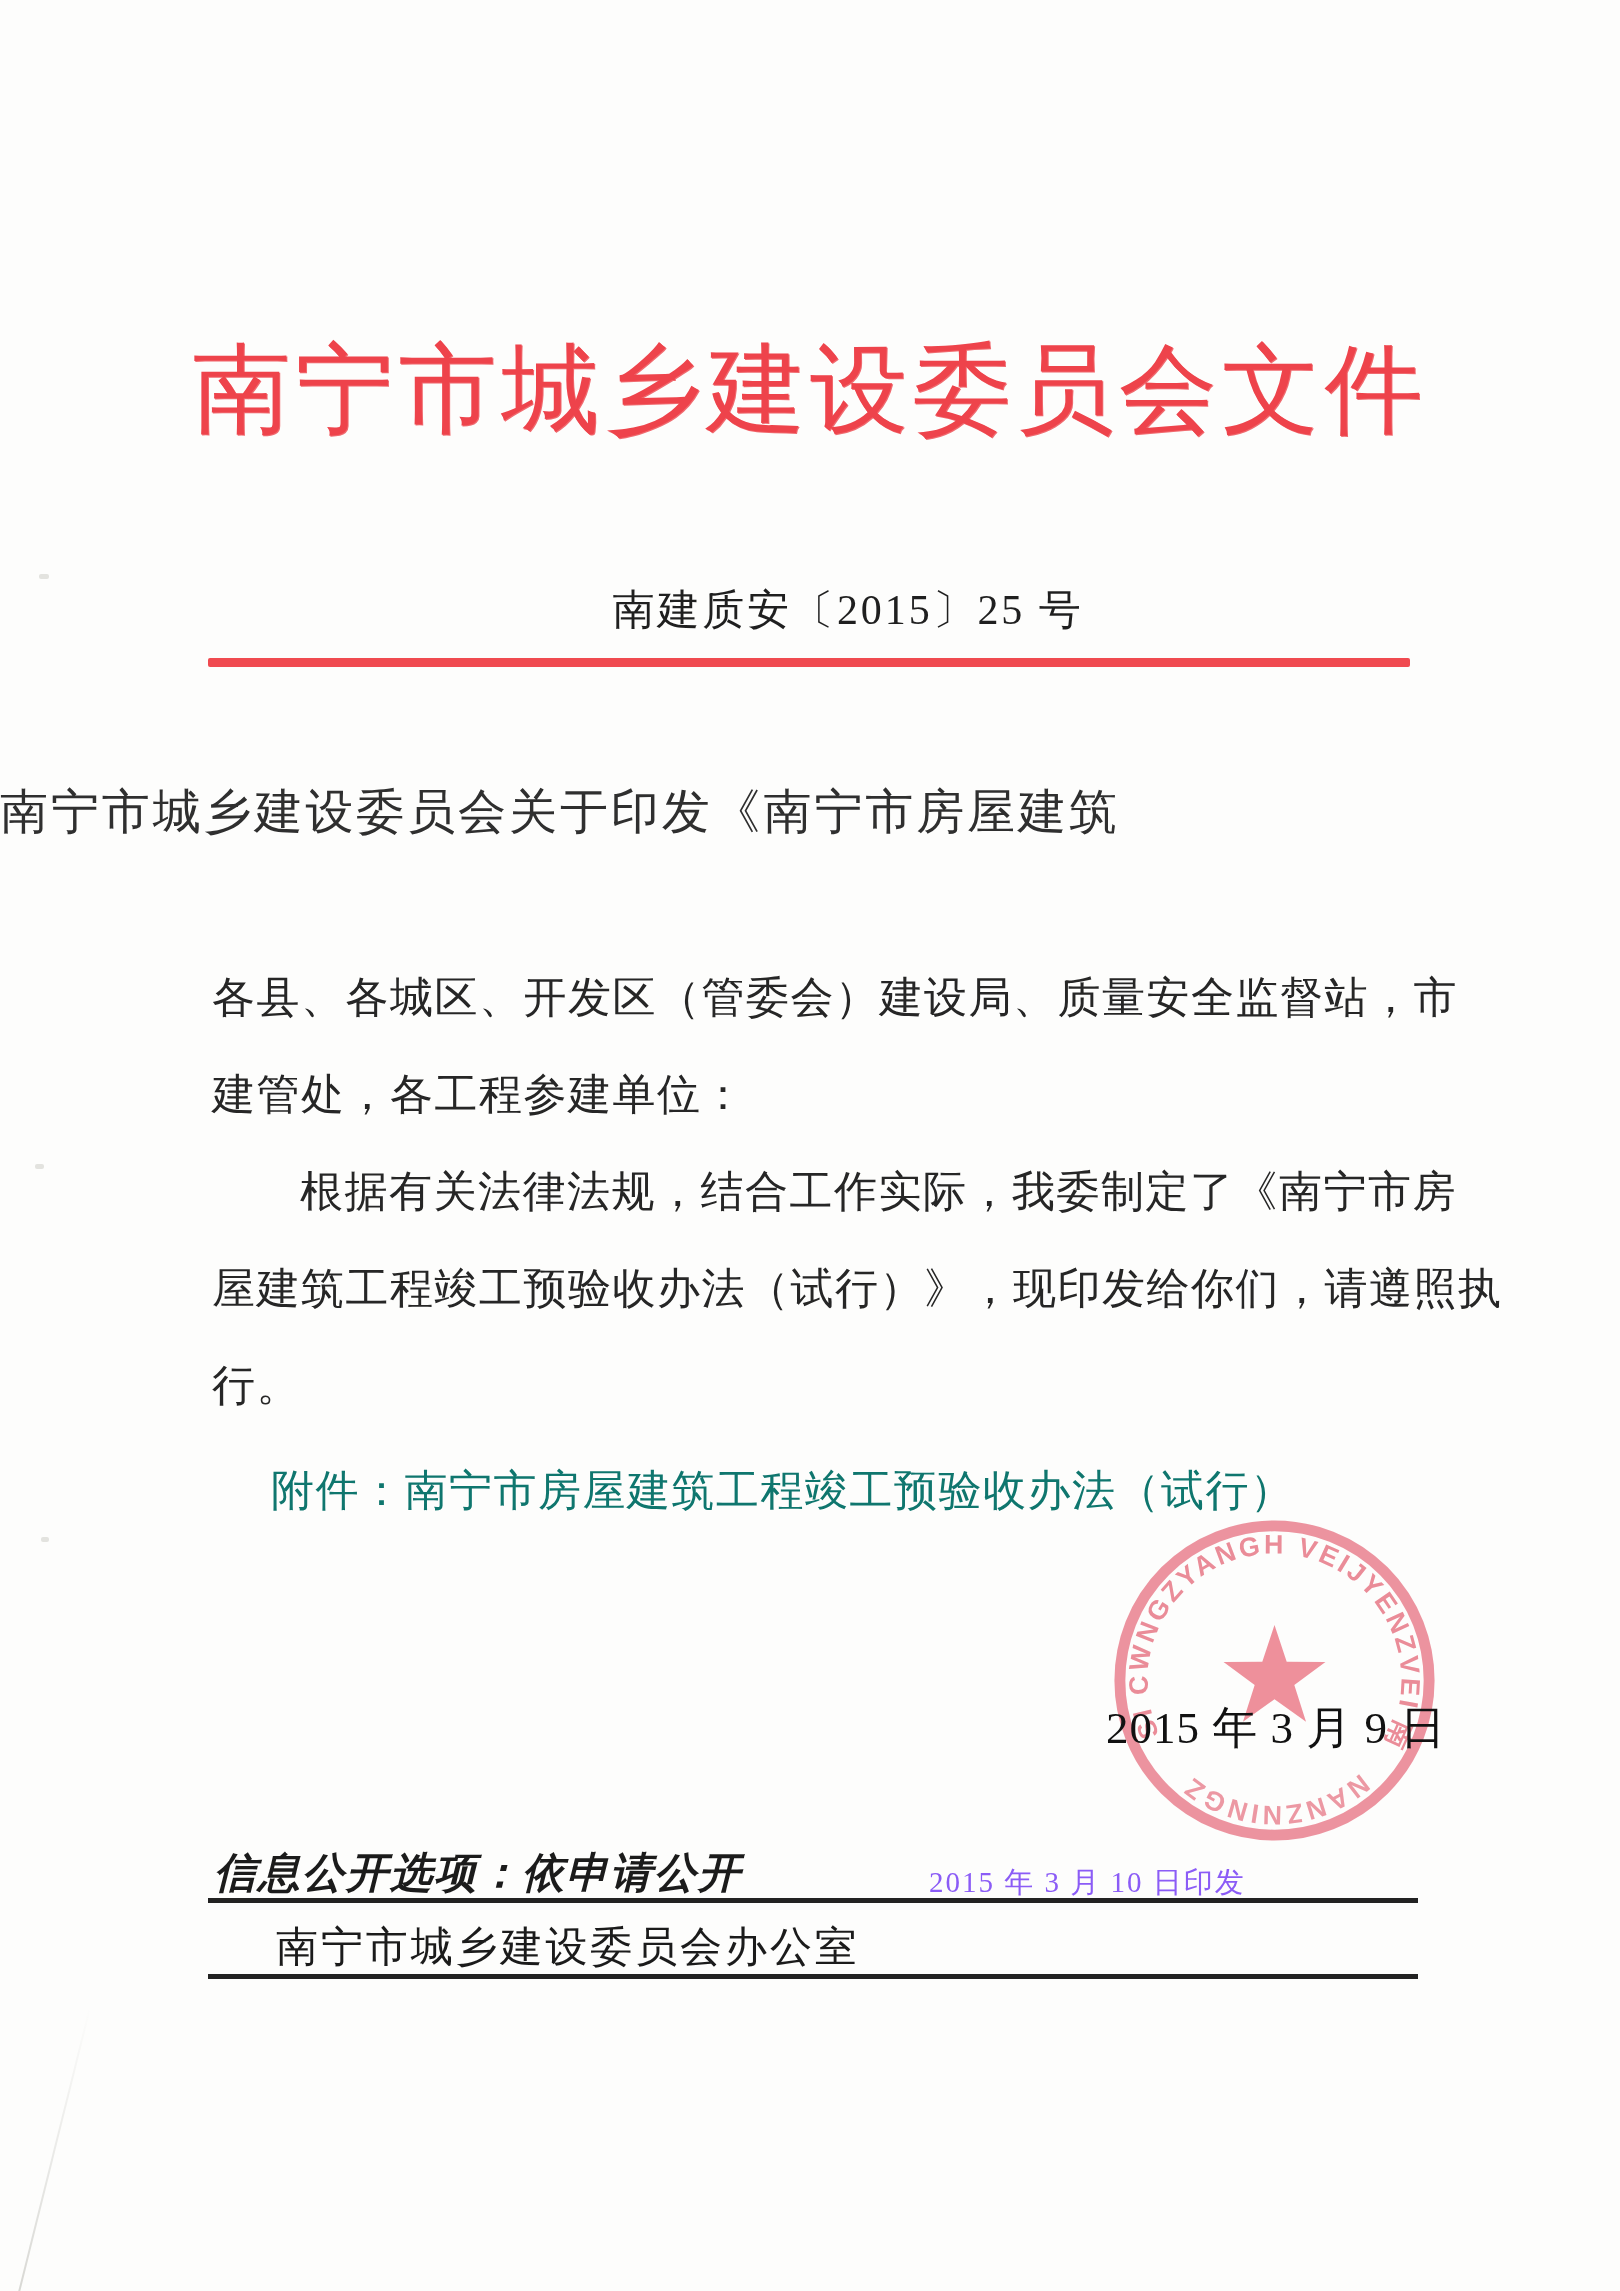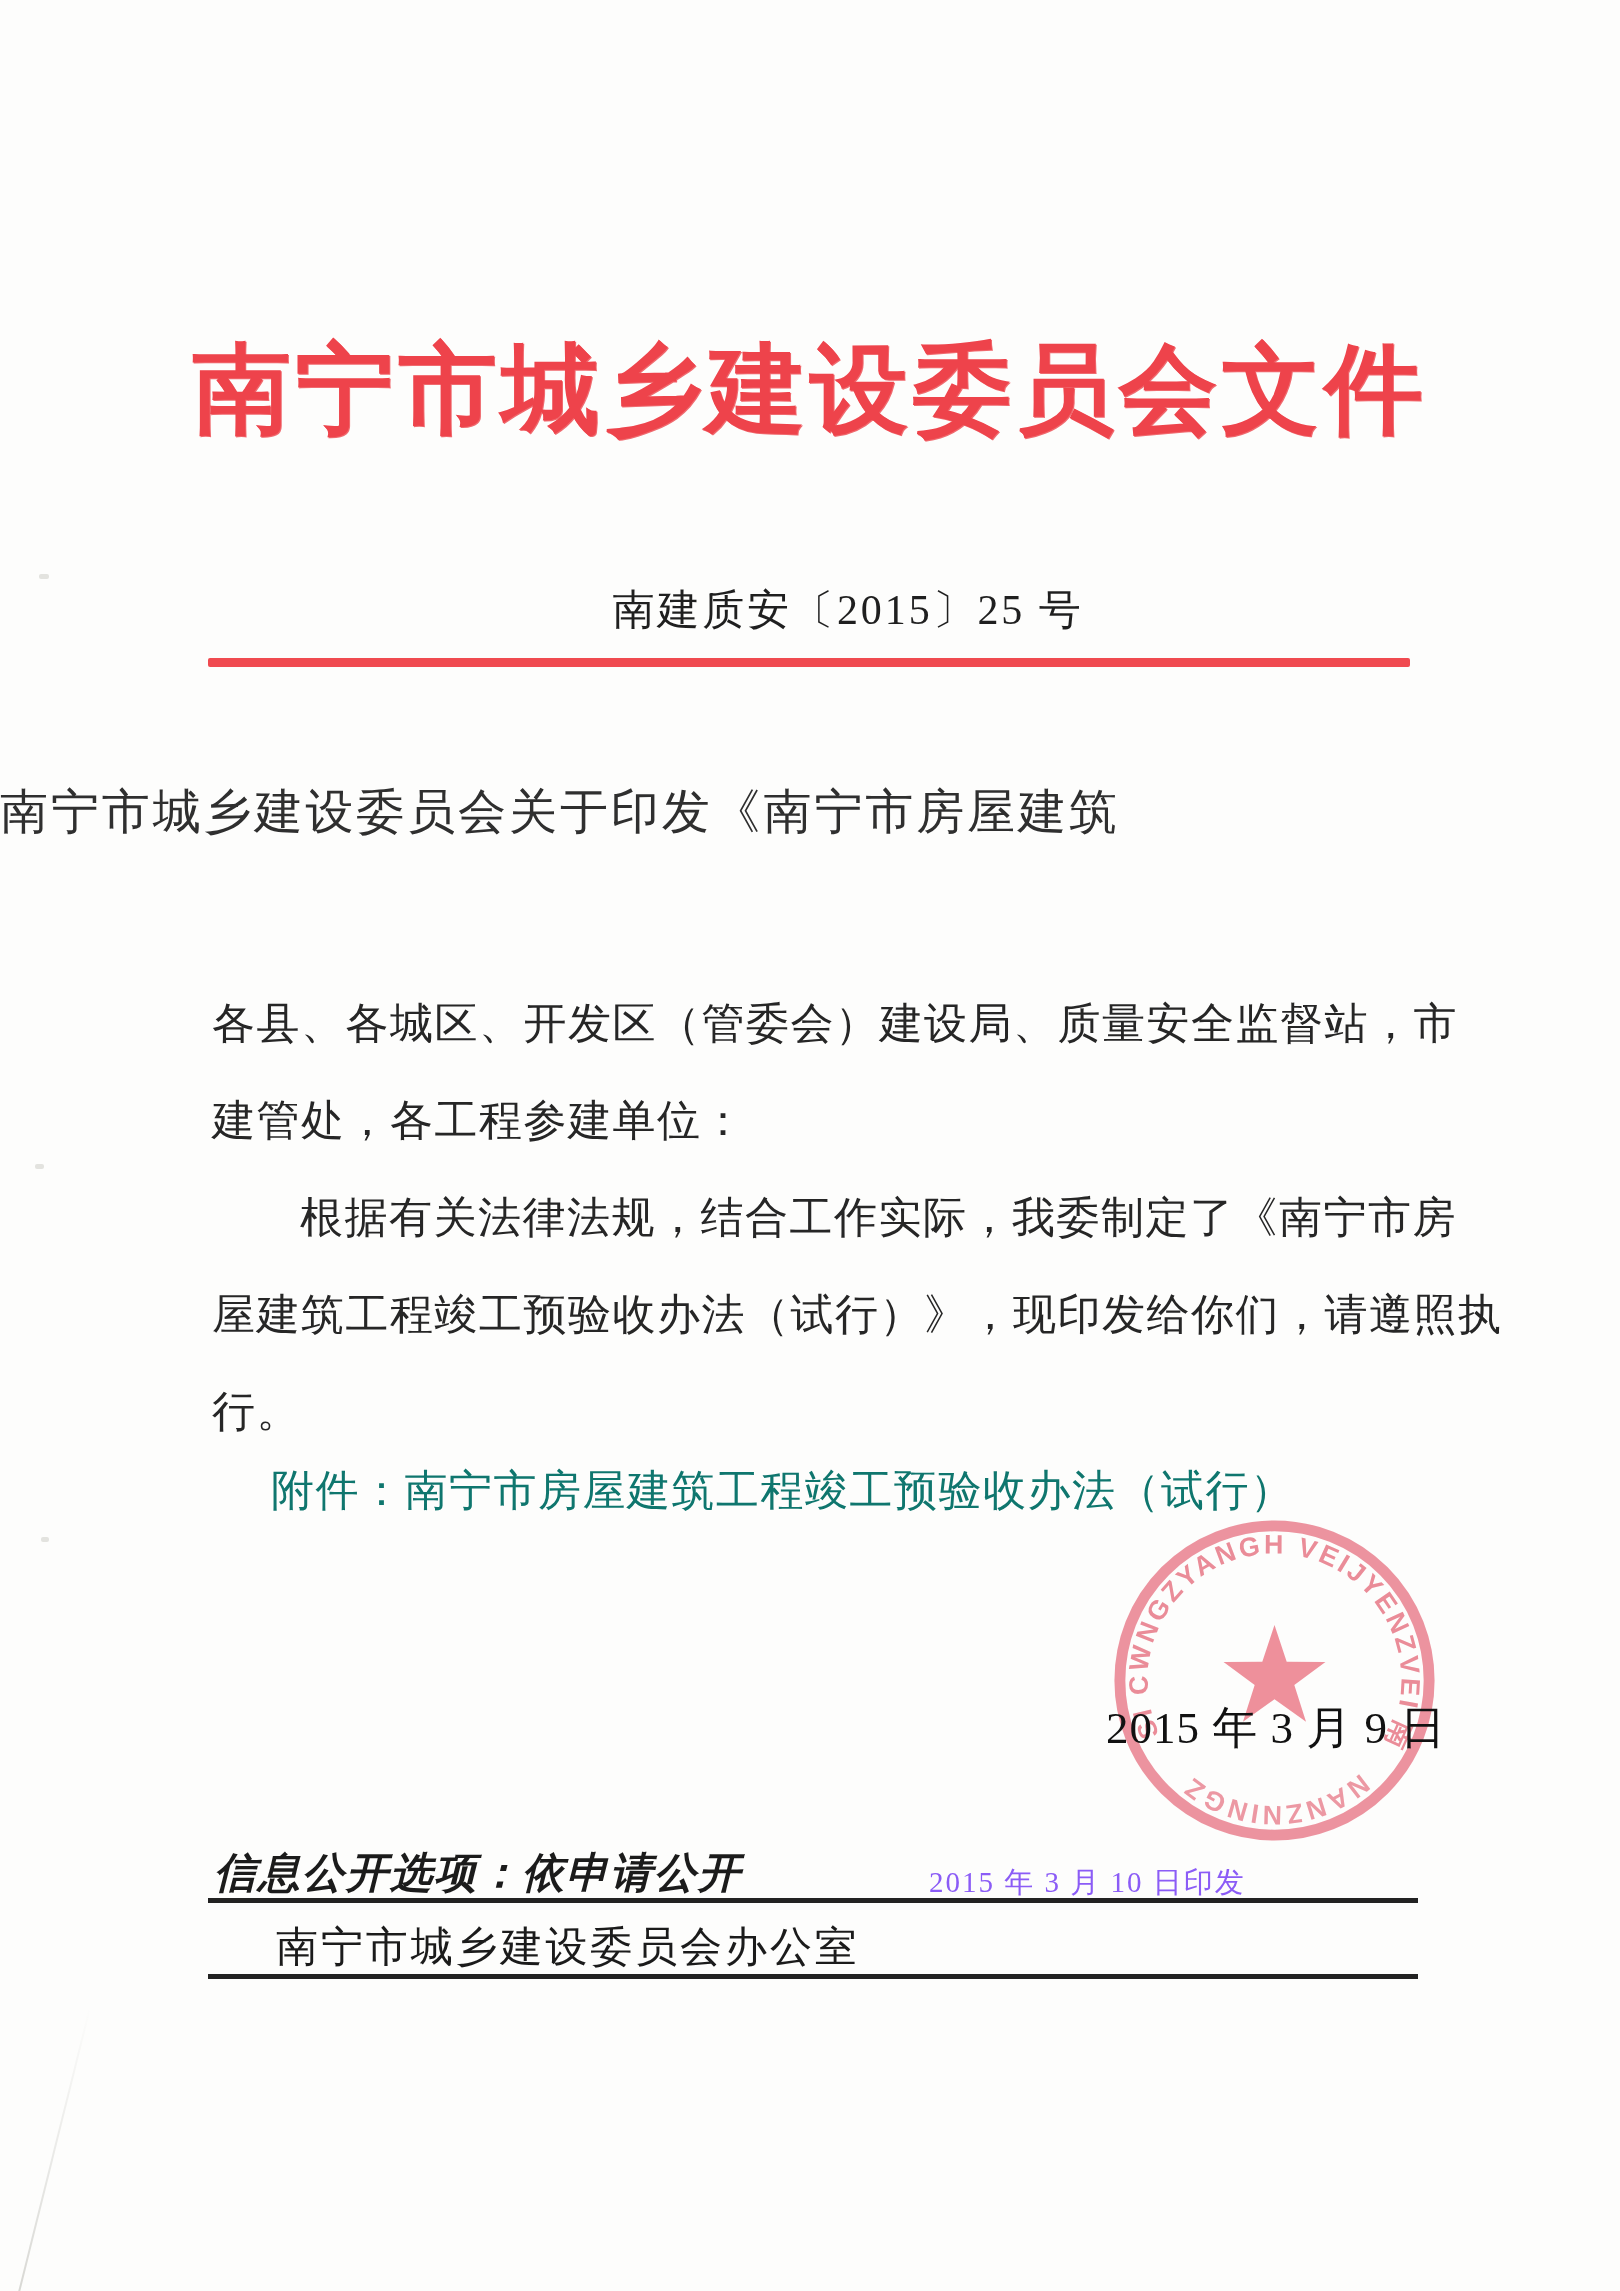--- a/index.html
+++ b/index.html
@@ -18,21 +18,21 @@
   .fold-line{
     position:absolute;left:17.6px;bottom:0;width:2px;height:294px;
     background:linear-gradient(to top,#d8d8d4,rgba(216,216,212,0));
     transform:rotate(14deg);transform-origin:bottom left;
   }
   .scan-smudge{position:absolute;background:#e3e3df;border-radius:2px;}
 
   .header-title{
     position:absolute;top:325px;left:0;width:100%;
     text-align:center;
-    font-size:98px;font-weight:bold;
+    font-size:98px;font-weight:normal;
     letter-spacing:4.9px;
     color:#ee434b;
     text-shadow:1px 1px 0 #f06a6f;
     white-space:nowrap;
   }
   .doc-number{
     position:absolute;top:582px;left:0;width:100%;
     text-align:center;
     font-size:42px;color:#1f1f1f;letter-spacing:2.9px;
     white-space:nowrap;
@@ -43,21 +43,21 @@
     background:#f04a50;
     border-radius:2px;
   }
   .doc-title{
     position:absolute;top:766px;left:0;width:100%;
     text-align:left;color:#2f2f2f;
     font-size:48px;font-weight:normal;letter-spacing:2.9px;
     line-height:92px;white-space:nowrap;
   }
   .body-block{
-    position:absolute;top:975px;left:212px;width:1210px;
+    position:absolute;top:949px;left:212px;width:1210px;
     font-size:43px;color:#262626;letter-spacing:1.5px;
     line-height:97px;
   }
   .body-line{white-space:nowrap;}
   .body-line.indent{text-indent:88px;}
   .attachment-line{
     position:absolute;top:1462px;left:271px;
     font-size:43px;color:#0f766e;letter-spacing:1.5px;
     white-space:nowrap;
   }

